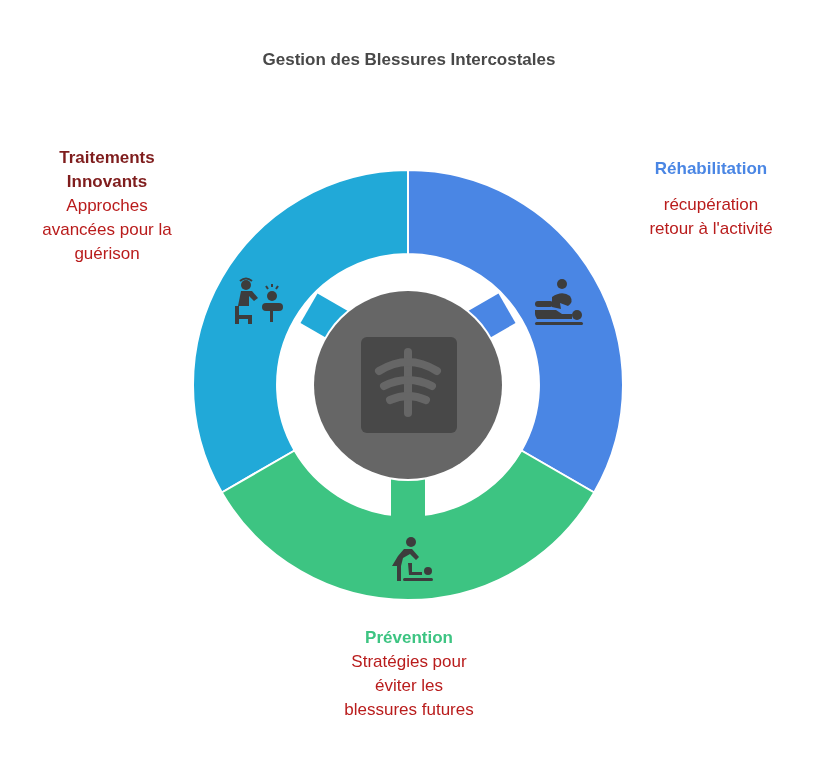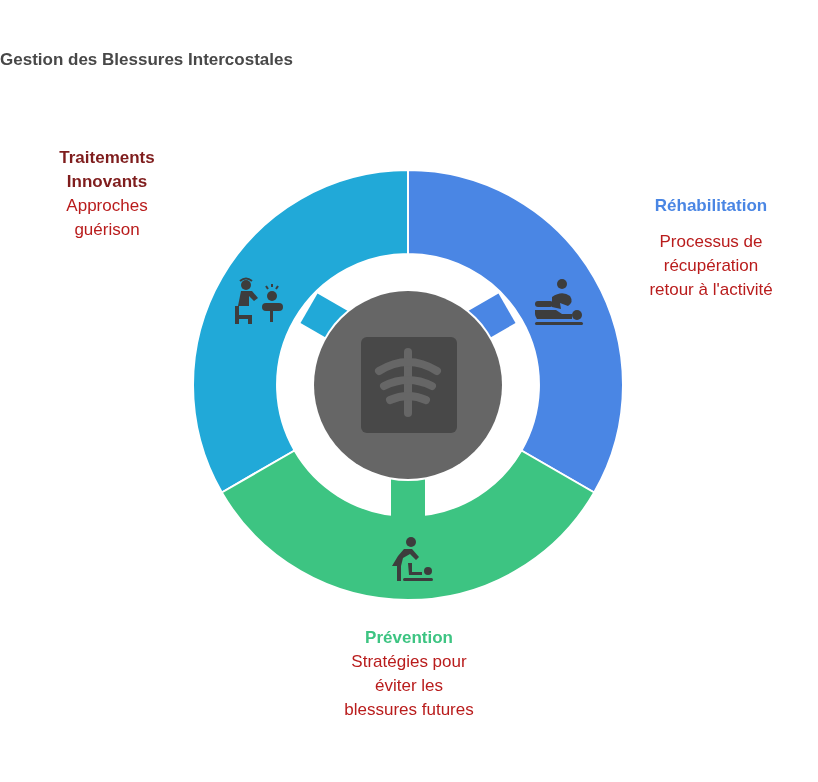--- a/index.html
+++ b/index.html
@@ -1,24 +1,24 @@
 <!DOCTYPE html>
 <html><head>
 <meta charset="utf-8">
 <style>
   html, body { margin: 0; padding: 0; background: #ffffff; }
   body { width: 818px; height: 782px; position: relative; overflow: hidden; font-family: "Liberation Sans", sans-serif; }
-  .title { position: absolute; left: 0; width: 818px; top: 50px; font-size: 17px; font-weight: bold; color: #484848; }
+  .title { position: absolute; left: 0; width: 818px; top: 50px; text-align: center; font-size: 17px; font-weight: bold; color: #484848; }
   .block { position: absolute; text-align: center; }
   .block .head { font-weight: bold; font-size: 17px; line-height: 24px; }
   .block .desc { font-size: 17px; line-height: 24px; color: #b91c1c; }
   #b-innov { left: 22px; top: 146px; width: 170px; }
   #b-innov .head { color: #7f1d1d; }
   #b-rehab { left: 616px; top: 157px; width: 190px; }
-  #b-rehab .head { color: #4a86e4; margin-bottom: 12px; margin-top: 37px; }
+  #b-rehab .head { color: #4a86e4; margin-bottom: 12px; }
   #b-prev { left: 309px; top: 626px; width: 200px; }
   #b-prev .head { color: #3dc482; }
   svg.diagram { position: absolute; left: 0; top: 0; }
 </style>
 </head>
 <body>
 
 <div class="title">Gestion des Blessures Intercostales</div>
 
 <svg class="diagram" width="818" height="782" viewBox="0 0 818 782">
@@ -87,28 +87,28 @@
   </g>
 </svg>
 
 <div class="block" id="b-innov">
   <div class="head">
     <div>Traitements</div>
     <div>Innovants</div>
   </div>
   <div class="desc">
     <div>Approches</div>
+    <div>avancées pour la</div>
     <div>guérison</div>
   </div>
 </div>
 
 <div class="block" id="b-rehab">
   <div class="head">Réhabilitation</div>
   <div class="desc">
-    <div>Processus de</div>
     <div>récupération</div>
     <div>retour à l'activité</div>
   </div>
 </div>
 
 <div class="block" id="b-prev">
   <div class="head">Prévention</div>
   <div class="desc">
     <div>Stratégies pour</div>
     <div>éviter les</div>

